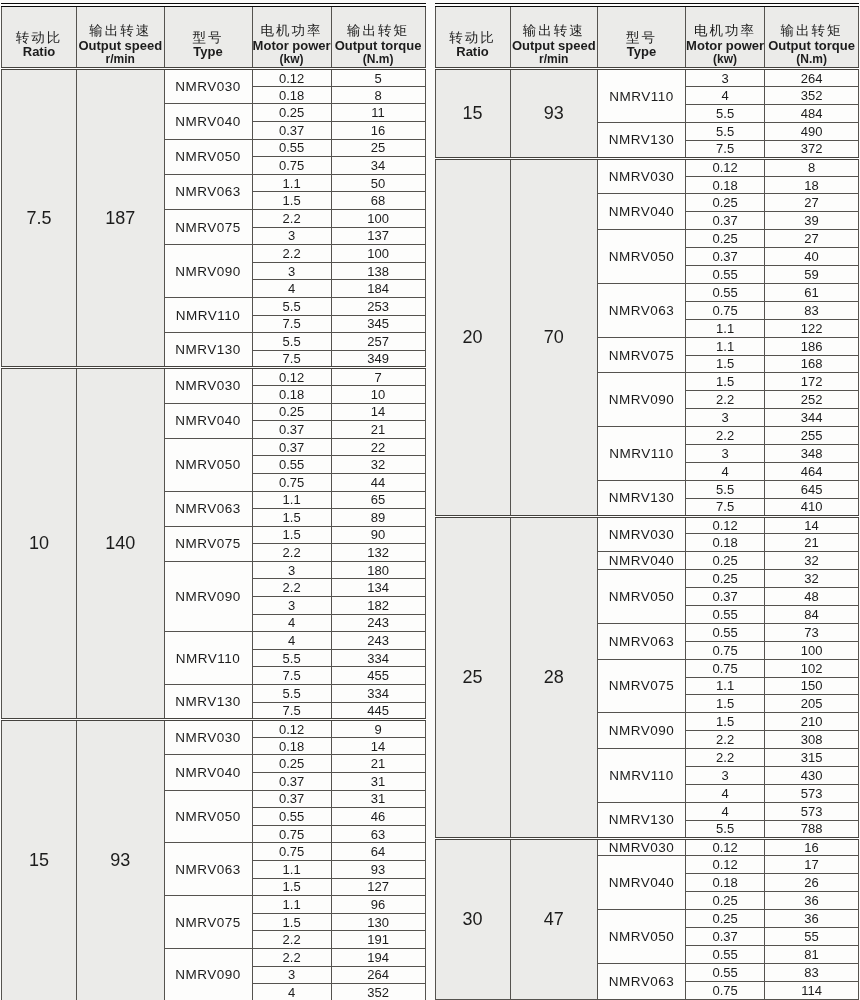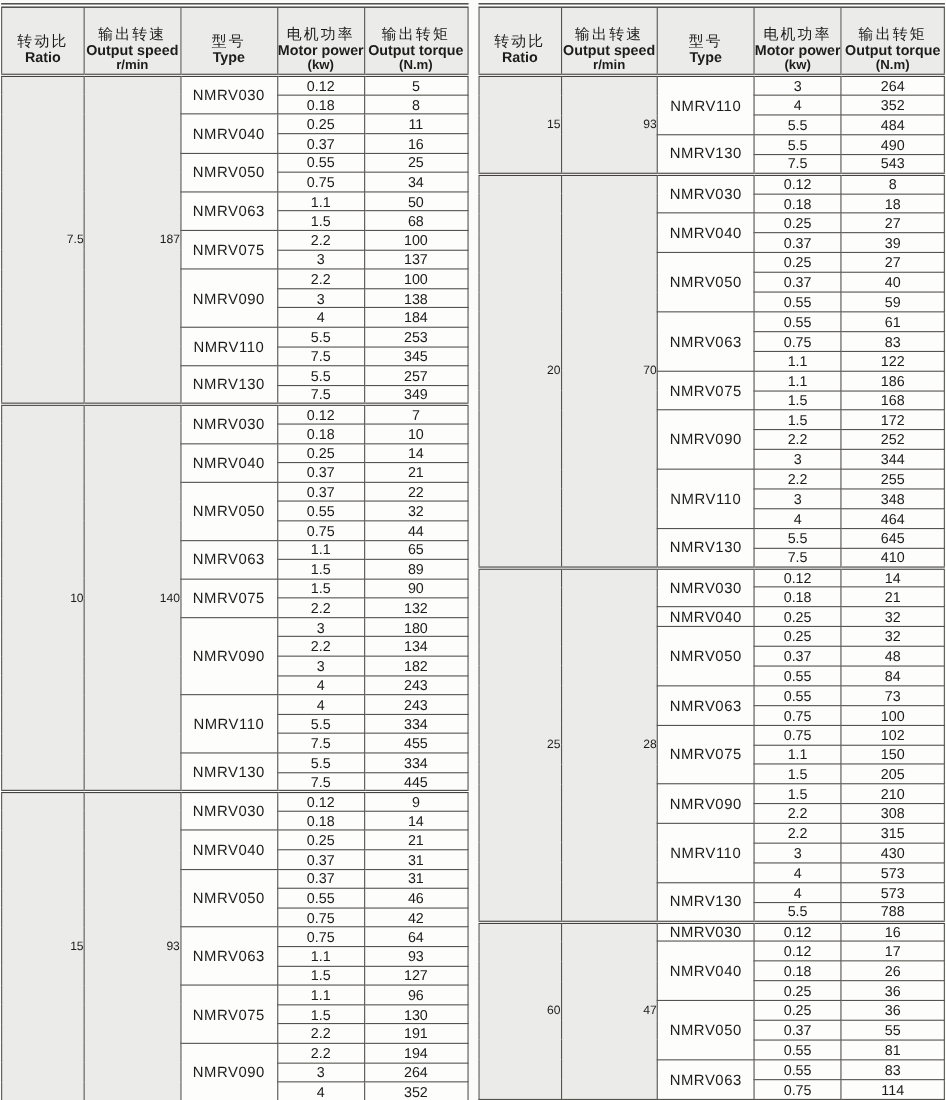--- a/index.html
+++ b/index.html
@@ -30,21 +30,21 @@
     background:#ebebe9;
     border-top:none;
     border-bottom:3px double #44423e;
     height:52px;
     font-weight:400;line-height:1.15;
   }
   thead .zh{font-size:13.5px;letter-spacing:2px;display:block;margin-top:16px;}
   thead .en{font-size:13px;display:block;font-weight:bold;}
   thead .unit{font-size:12px;display:block;font-weight:bold;}
   td{font-size:13px;}
-  td.ratio-cell,td.speed-cell{background:#ebebe9;font-size:11px;text-align:right;}
+  td.ratio-cell,td.speed-cell{background:#ebebe9;font-size:18px;}
   td.type-cell{background:#fdfdfc;font-size:13.5px;letter-spacing:0.5px;}
   td.power-cell,td.torque-cell{background:#fdfdfc;}
   td.sec{border-top:3px double #44423e;}
   #t0 tbody tr{height:17.6px;}
   #t1 tbody tr{height:17.9px;}
 </style>
 </head>
 <body>
 
 <div class="page">
@@ -278,21 +278,21 @@
             <td class="type-cell" rowspan="3">NMRV050</td>
             <td class="power-cell">0.37</td>
             <td class="torque-cell">31</td>
           </tr>
           <tr>
             <td class="power-cell">0.55</td>
             <td class="torque-cell">46</td>
           </tr>
           <tr>
             <td class="power-cell">0.75</td>
-            <td class="torque-cell">42</td>
+            <td class="torque-cell">63</td>
           </tr>
           <tr>
             <td class="type-cell" rowspan="3">NMRV063</td>
             <td class="power-cell">0.75</td>
             <td class="torque-cell">64</td>
           </tr>
           <tr>
             <td class="power-cell">1.1</td>
             <td class="torque-cell">93</td>
           </tr>
@@ -382,21 +382,21 @@
             <td class="power-cell">5.5</td>
             <td class="torque-cell">484</td>
           </tr>
           <tr>
             <td class="type-cell" rowspan="2">NMRV130</td>
             <td class="power-cell">5.5</td>
             <td class="torque-cell">490</td>
           </tr>
           <tr>
             <td class="power-cell">7.5</td>
-            <td class="torque-cell">543</td>
+            <td class="torque-cell">372</td>
           </tr>
           <tr>
             <td class="ratio-cell sec" rowspan="20">20</td>
             <td class="speed-cell sec" rowspan="20">70</td>
             <td class="type-cell sec" rowspan="2">NMRV030</td>
             <td class="power-cell sec">0.12</td>
             <td class="torque-cell sec">8</td>
           </tr>
           <tr>
             <td class="power-cell">0.18</td>
@@ -557,21 +557,21 @@
           <tr>
             <td class="type-cell" rowspan="2">NMRV130</td>
             <td class="power-cell">4</td>
             <td class="torque-cell">573</td>
           </tr>
           <tr>
             <td class="power-cell">5.5</td>
             <td class="torque-cell">788</td>
           </tr>
           <tr>
-            <td class="ratio-cell sec" rowspan="9">60</td>
+            <td class="ratio-cell sec" rowspan="9">30</td>
             <td class="speed-cell sec" rowspan="9">47</td>
             <td class="type-cell sec">NMRV030</td>
             <td class="power-cell sec">0.12</td>
             <td class="torque-cell sec">16</td>
           </tr>
           <tr>
             <td class="type-cell" rowspan="3">NMRV040</td>
             <td class="power-cell">0.12</td>
             <td class="torque-cell">17</td>
           </tr>

